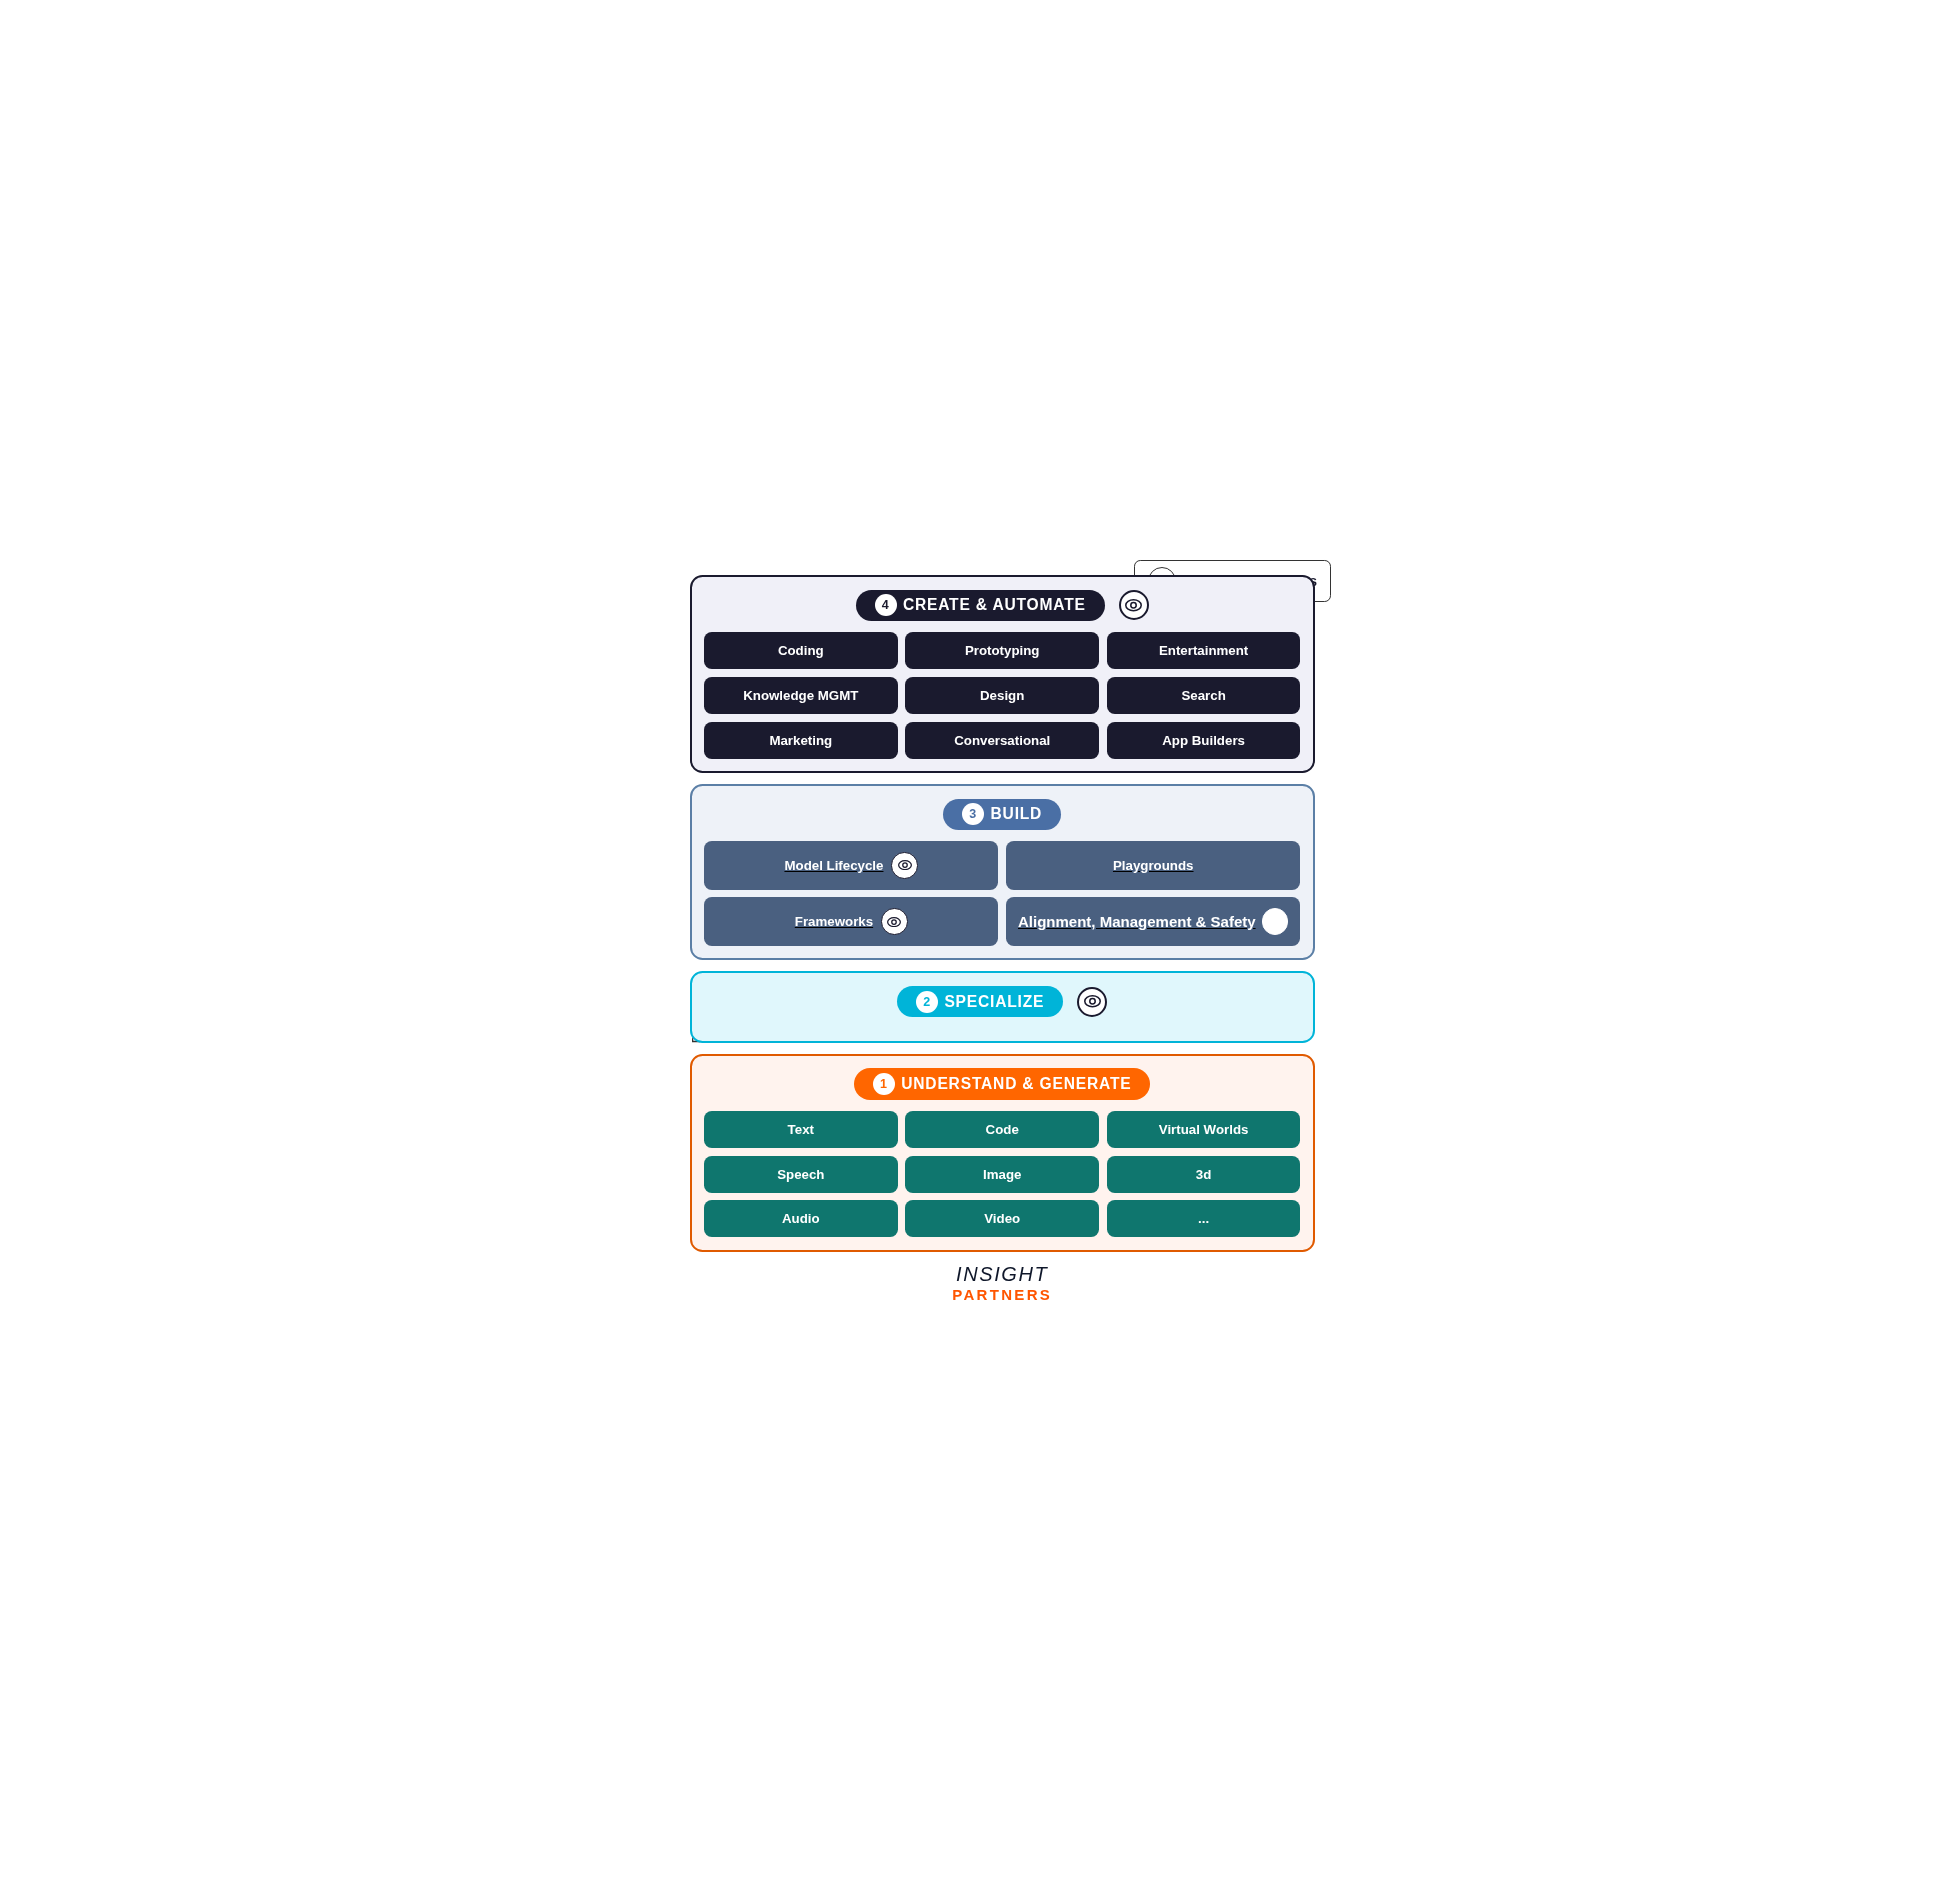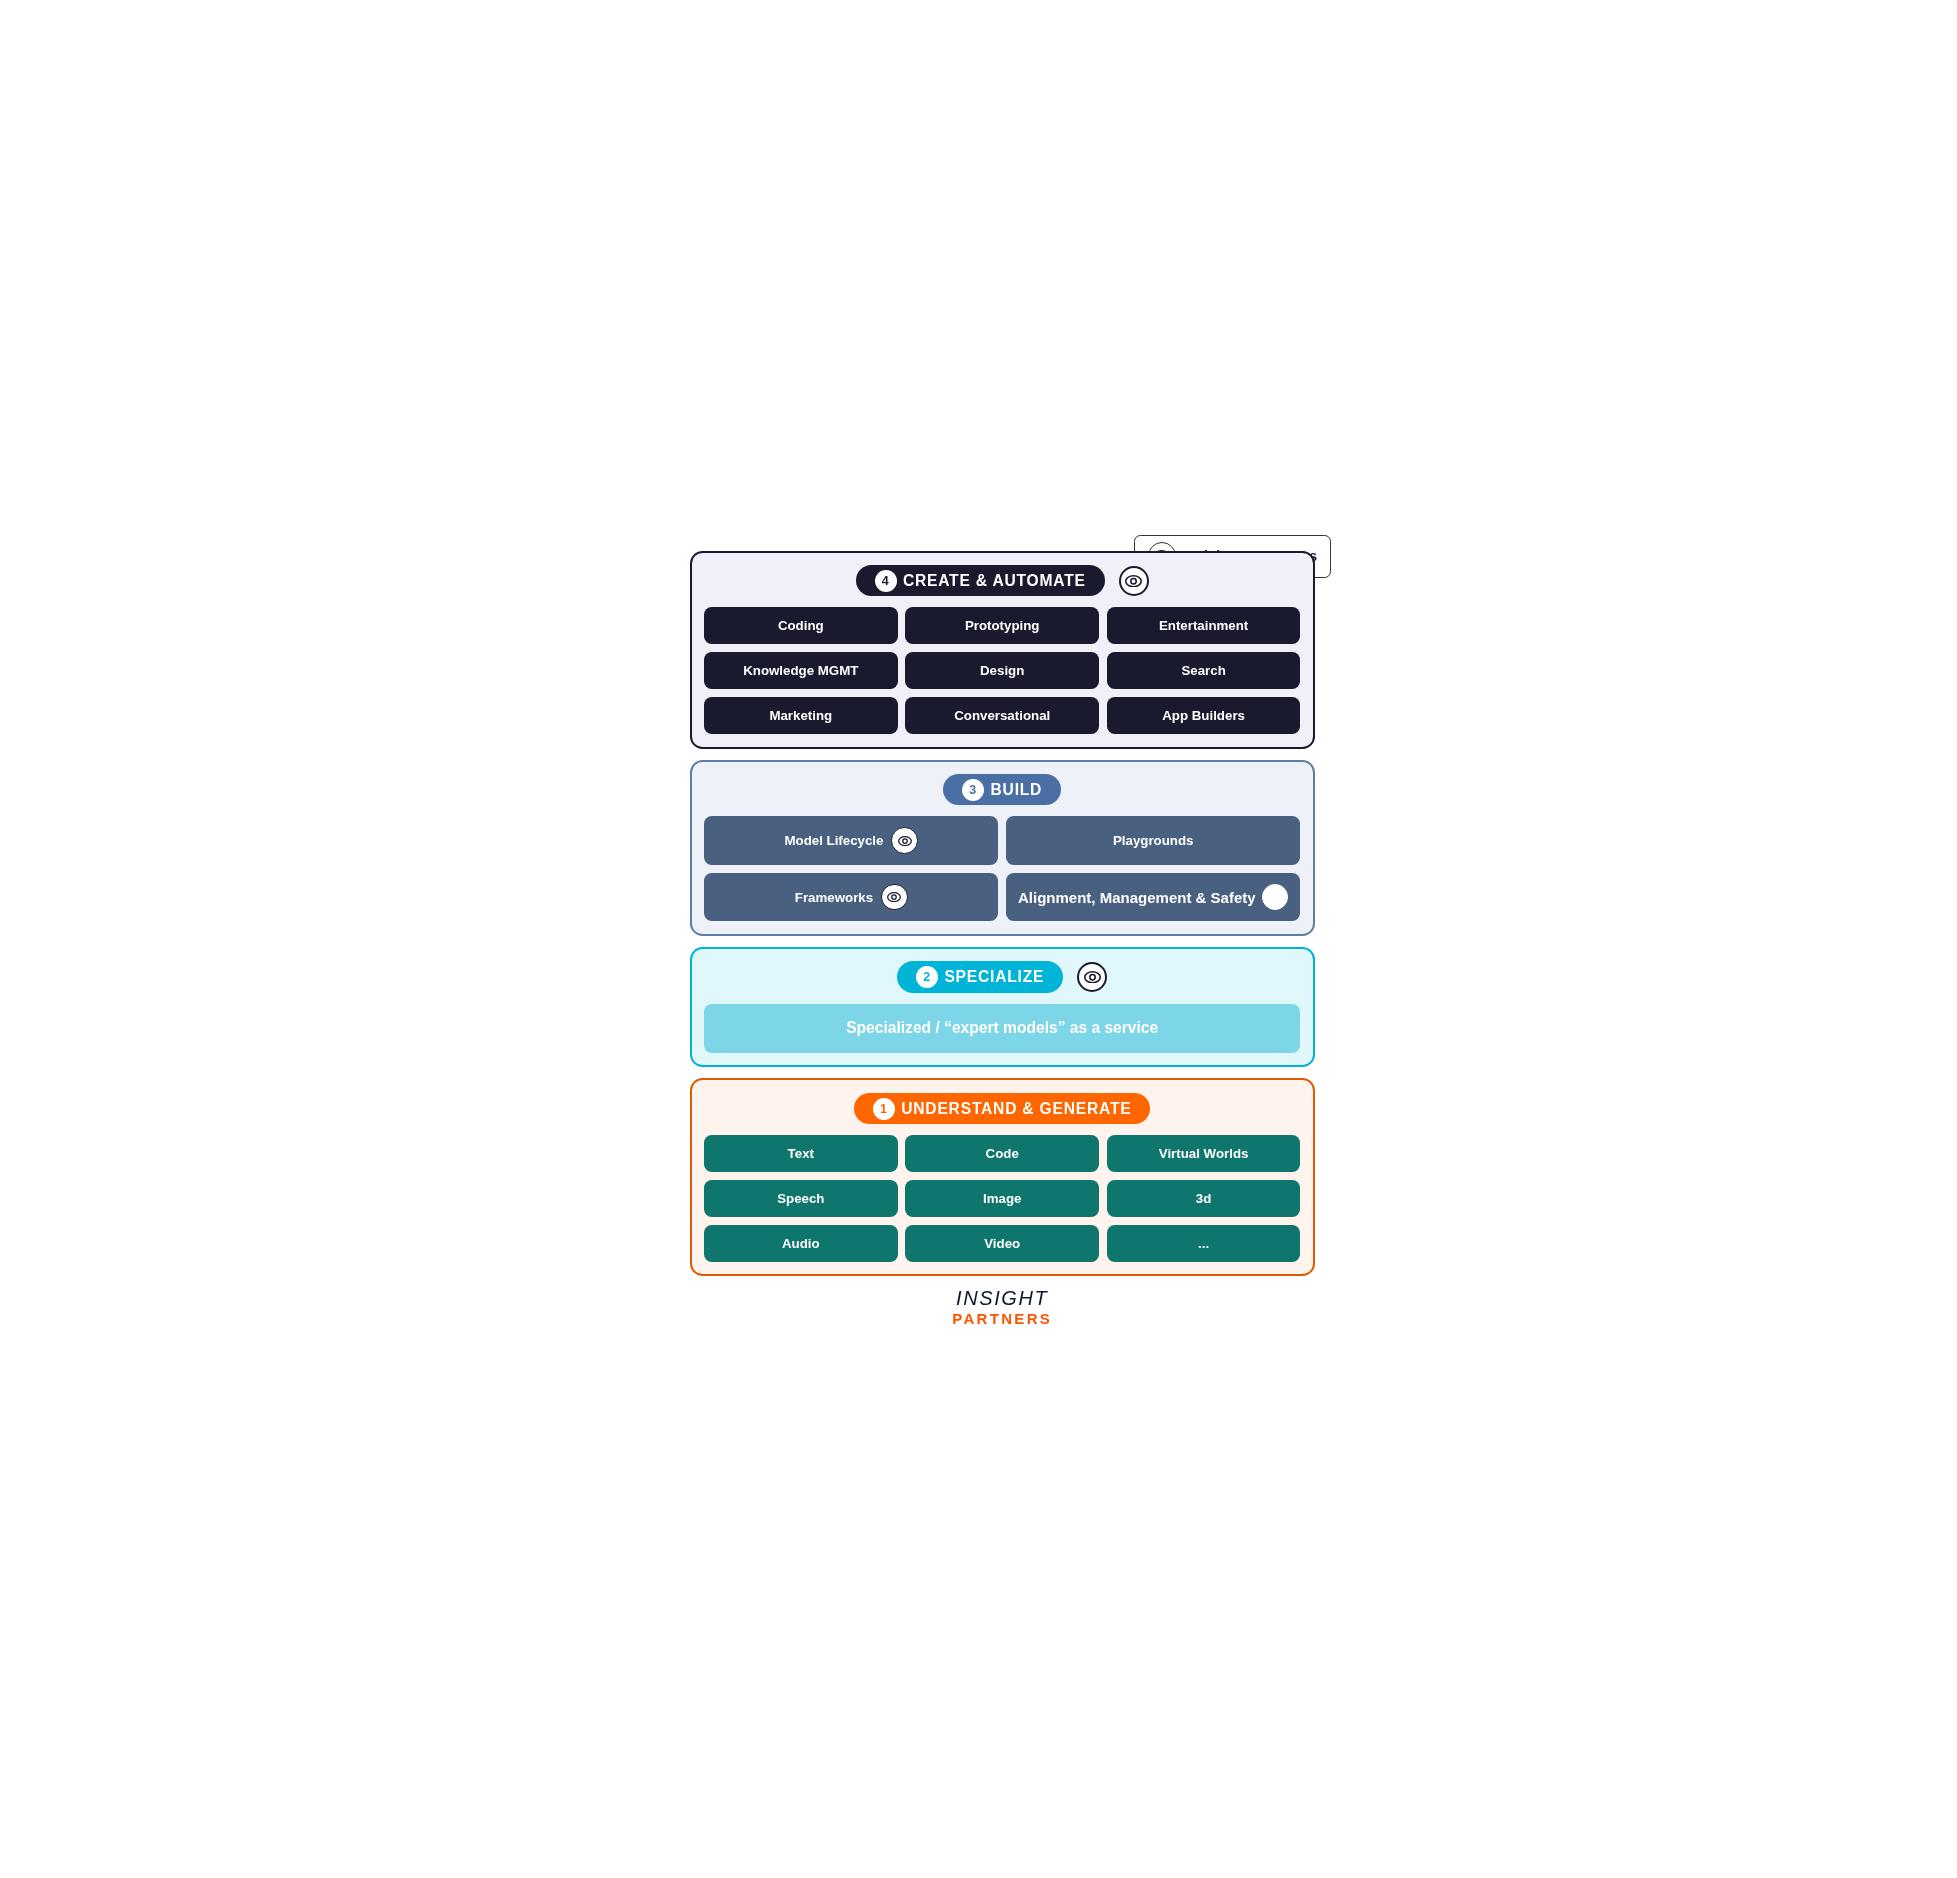--- a/index.html
+++ b/index.html
@@ -167,20 +167,21 @@
     
     .grid-3 {
       display: grid;
       grid-template-columns: repeat(3, 1fr);
       gap: 7.8px;
     }
     .grid-2 {
       display: grid;
       grid-template-columns: 1fr 1fr;
       gap: 7.8px;
+      text-decoration: underline;
     }
 
     
     .cell {
       padding: 11px 7.8px;
       border-radius: 7.8px;
       text-align: left;
       font-size: 13.3px;
       font-weight: 600;
       display: flex;
@@ -353,23 +354,20 @@
           <div class="header-number header-number-cyan">2</div>
           <span>SPECIALIZE</span>
         </div>
         <div class="eye-badge">
           <svg width="17" height="12.5" viewBox="0 0 22 16" fill="none">
             <ellipse cx="11" cy="8" rx="10" ry="7" stroke="#1a1a2e" stroke-width="2" fill="none"></ellipse>
             <circle cx="11" cy="8" r="3.5" stroke="#1a1a2e" stroke-width="2" fill="none"></circle>
           </svg>
         </div>
       </div>
-      <div>
-        <div class="cell-specialize">Specialized / “expert models” as a service</div>
-      </div>
     </div>
   </div>
 
   <div class="layer-wrapper">
     <div class="side-label" style="top: 23.5px; height: calc(100% - 23.5px);">Foundation Models</div>
     <div class="layer layer-1">
       <div class="section-header">
         <div class="header-badge header-badge-orange">
           <div class="header-number header-number-orange">1</div>
           <span>UNDERSTAND &amp; GENERATE</span>

